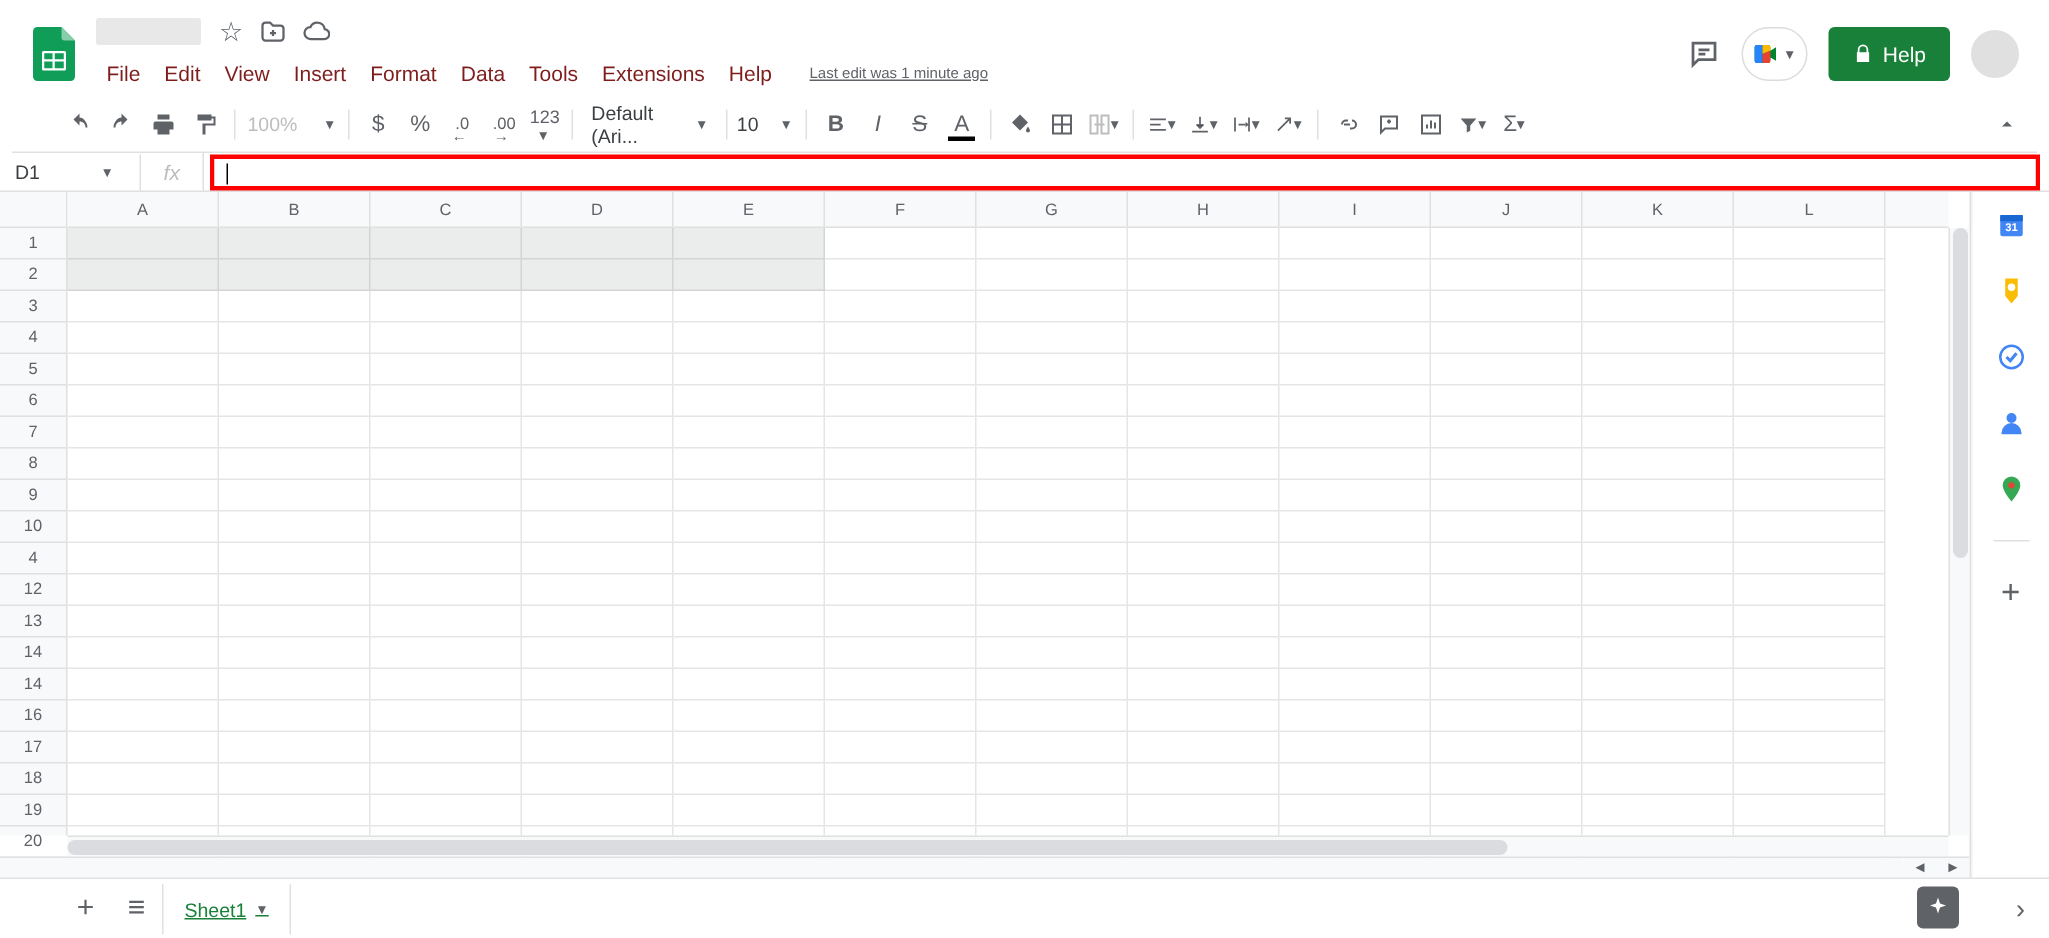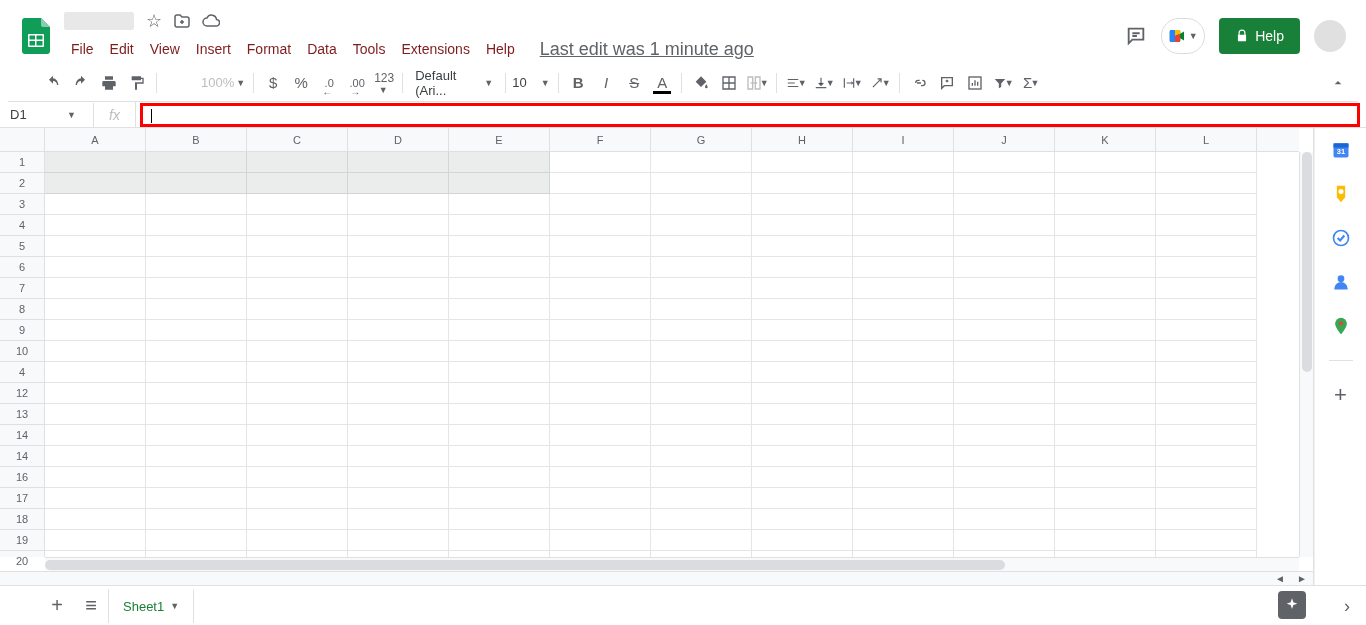--- a/index.html
+++ b/index.html
@@ -9,33 +9,33 @@
 .header { display: flex; align-items: center; height: 64px; padding: 8px 8px 0 8px; }
 .logo { width: 40px; height: 40px; display: flex; align-items: center; justify-content: center; margin-left: 8px; }
 .logo svg { width: 28px; height: 36px; }
 .title-area { display: flex; flex-direction: column; margin-left: 8px; flex: 1; }
 .title-row { display: flex; align-items: center; height: 24px; }
 .doc-title { background: #e8e8e8; width: 70px; height: 18px; border-radius: 2px; }
 .title-icons { display: flex; gap: 12px; margin-left: 12px; align-items: center; }
 .title-icons span { color: #5f6368; font-size: 18px; cursor: pointer; }
 .menu-row { display: flex; align-items: center; gap: 2px; height: 28px; margin-top: 2px; }
 .menu-item { padding: 4px 7px; font-size: 14px; color: #7f1d1d; cursor: pointer; border-radius: 4px; }
-.last-edit { font-size: 18px; color: #5f6368; text-decoration: underline; margin-left: 16px; cursor: pointer; }
+.last-edit { font-size: 10px; color: #5f6368; text-decoration: underline; margin-left: 16px; cursor: pointer; }
 .header-right { display: flex; align-items: center; gap: 14px; padding-right: 12px; }
 .comment-icon { color: #5f6368; cursor: pointer; }
 .meet-btn { width: 44px; height: 36px; border: 1px solid #dadce0; border-radius: 18px; display: flex; align-items: center; justify-content: center; cursor: pointer; gap: 2px; }
 .share-btn { background: #188038; color: #fff; border: none; border-radius: 4px; height: 36px; padding: 0 16px; font-size: 14px; font-weight: 500; display: flex; align-items: center; gap: 6px; cursor: pointer; }
 .avatar { width: 32px; height: 32px; border-radius: 50%; background: #e0e0e0; }
 
 
 .toolbar-wrap { padding: 0 8px; }
 .toolbar { display: flex; align-items: center; height: 38px; border-bottom: 1px solid #e0e0e0; gap: 2px; padding: 0 8px 0 32px; }
 .tb-btn { width: 26px; height: 26px; display: flex; align-items: center; justify-content: center; color: #5f6368; cursor: pointer; border-radius: 2px; font-size: 15px; }
 .tb-sep { width: 1px; height: 20px; background: #e0e0e0; margin: 0 4px; }
-.zoom { color: #bdbdbd; font-size: 13px; padding: 0 2px; display:flex; align-items:center; gap:4px;margin-left:36px;}
+.zoom { color: #bdbdbd; font-size: 13px; padding: 0 2px; display:flex; align-items:center; gap:19px;}
 .font-select { font-size: 13px; color: #3c4043; padding: 0 6px; width: 90px; display:flex; align-items:center; justify-content:space-between;}
 .font-size { font-size: 13px; color: #3c4043; width: 40px; text-align:center; }
 .tb-drop { display:flex; align-items:center; }
 .tb-drop .caret { font-size:9px; color:#5f6368; margin-left:-2px;}
 .collapse-caret { margin-left: auto; color:#5f6368; cursor:pointer; padding:4px;}
 .text-color-btn { position:relative; }
 .text-color-underline { position:absolute; bottom:2px; left:4px; width:18px; height:3px; background:#000;}
 
 
 .formula-row { display: flex; align-items: center; height: 26px; border-bottom: 1px solid #e0e0e0; }
@@ -70,21 +70,21 @@
 .v-thumb { position:absolute; top:0; left:2px; width:10px; height:220px; background:#dadce0; border-radius:5px;}
 .h-scroll-area { position:absolute; bottom:14px; left:45px; right:14px; height:14px; background:#f8f9fa; border-top:1px solid #e0e0e0;}
 .h-thumb { position:absolute; left:0; top:2px; height:10px; width:960px; background:#dadce0; border-radius:5px;}
 .h-nav { position:absolute; bottom:0; right:0; height:14px; width:44px; display:flex; background:#f8f9fa; border-top:1px solid #e0e0e0;}
 .h-nav span{ width:22px; text-align:center; font-size:10px; color:#5f6368; cursor:pointer; line-height:14px;}
 .explore-area { position:absolute; bottom:0; left:0; right:44px; height:14px; background:#f8f9fa; border-top:1px solid #e0e0e0;}
 
 
 .sheet-tabs { height: 40px; display: flex; align-items: center; border-top: 1px solid #e0e0e0; padding: 0 40px 0 40px; position:relative;}
 .tab-btn { width: 34px; height: 34px; display: flex; align-items: center; justify-content: center; color: #5f6368; cursor: pointer; font-size:20px;}
-.sheet-tab { height: 34px; padding: 0 14px; display: flex; align-items: center; gap: 6px; font-size: 13px; color: #188038; border-bottom: 0; cursor: pointer; font-weight:500; box-shadow: inset 0 -3px 0 transparent; border-top:1px solid transparent;}
+.sheet-tab { height: 34px; padding: 0 14px; display: flex; align-items: center; gap: 6px; font-size: 13px; color: #188038; border-bottom: 0; cursor: pointer; font-weight:500; box-shadow: inset 0 -3px 0 transparent; border-top:1px solid transparent;text-decoration:underline;}
 .sheet-tab.active { background: #fff; border-left:1px solid #e0e0e0; border-right:1px solid #e0e0e0;}
 .sheet-tab .caret { font-size: 9px; color:#5f6368;}
 .explore-btn { position:absolute; right: 60px; bottom: 6px; width:28px; height:28px; background:#5f6368; border-radius:4px; display:flex; align-items:center; justify-content:center; color:#fff; cursor:pointer;}
 .side-expand { position:absolute; right: 16px; bottom:8px; color:#5f6368; cursor:pointer; font-size:18px;}
 
 svg { display:block; }
 </style>
 </head>
 <body>
 

